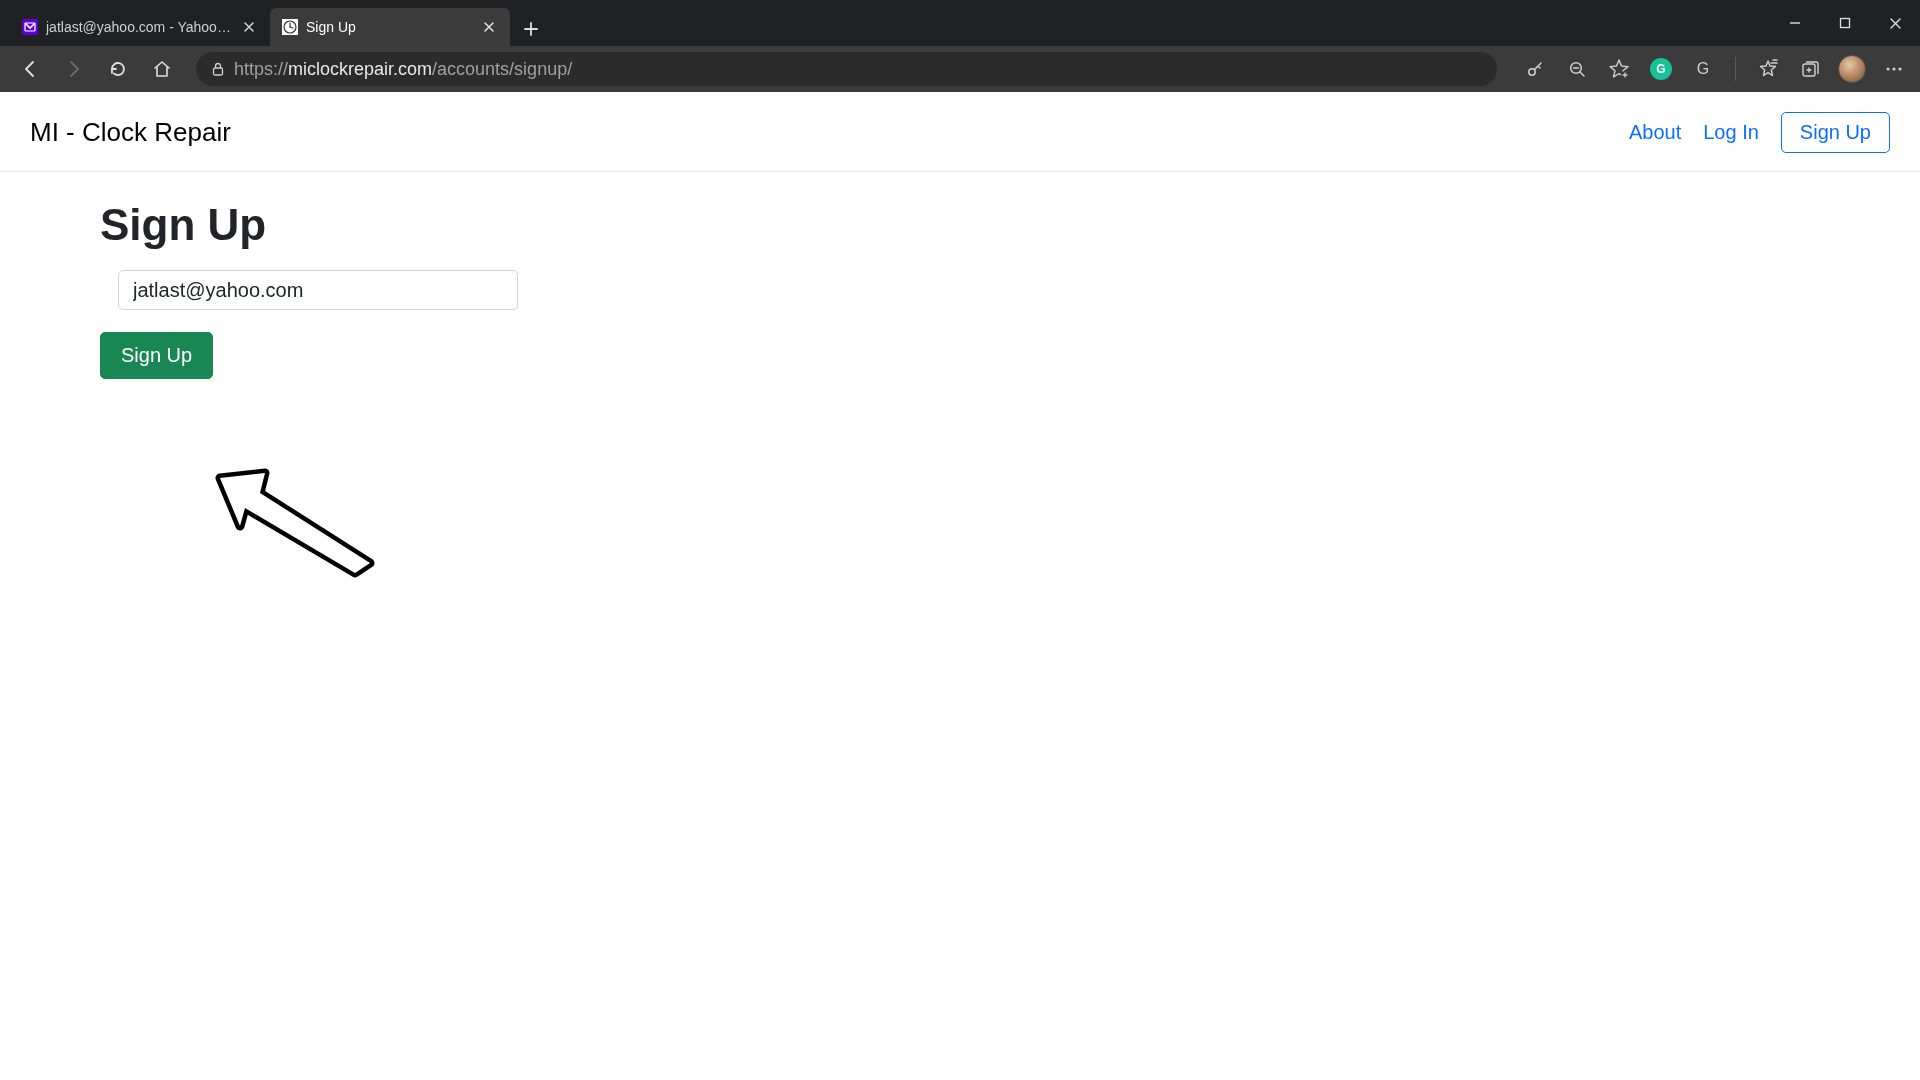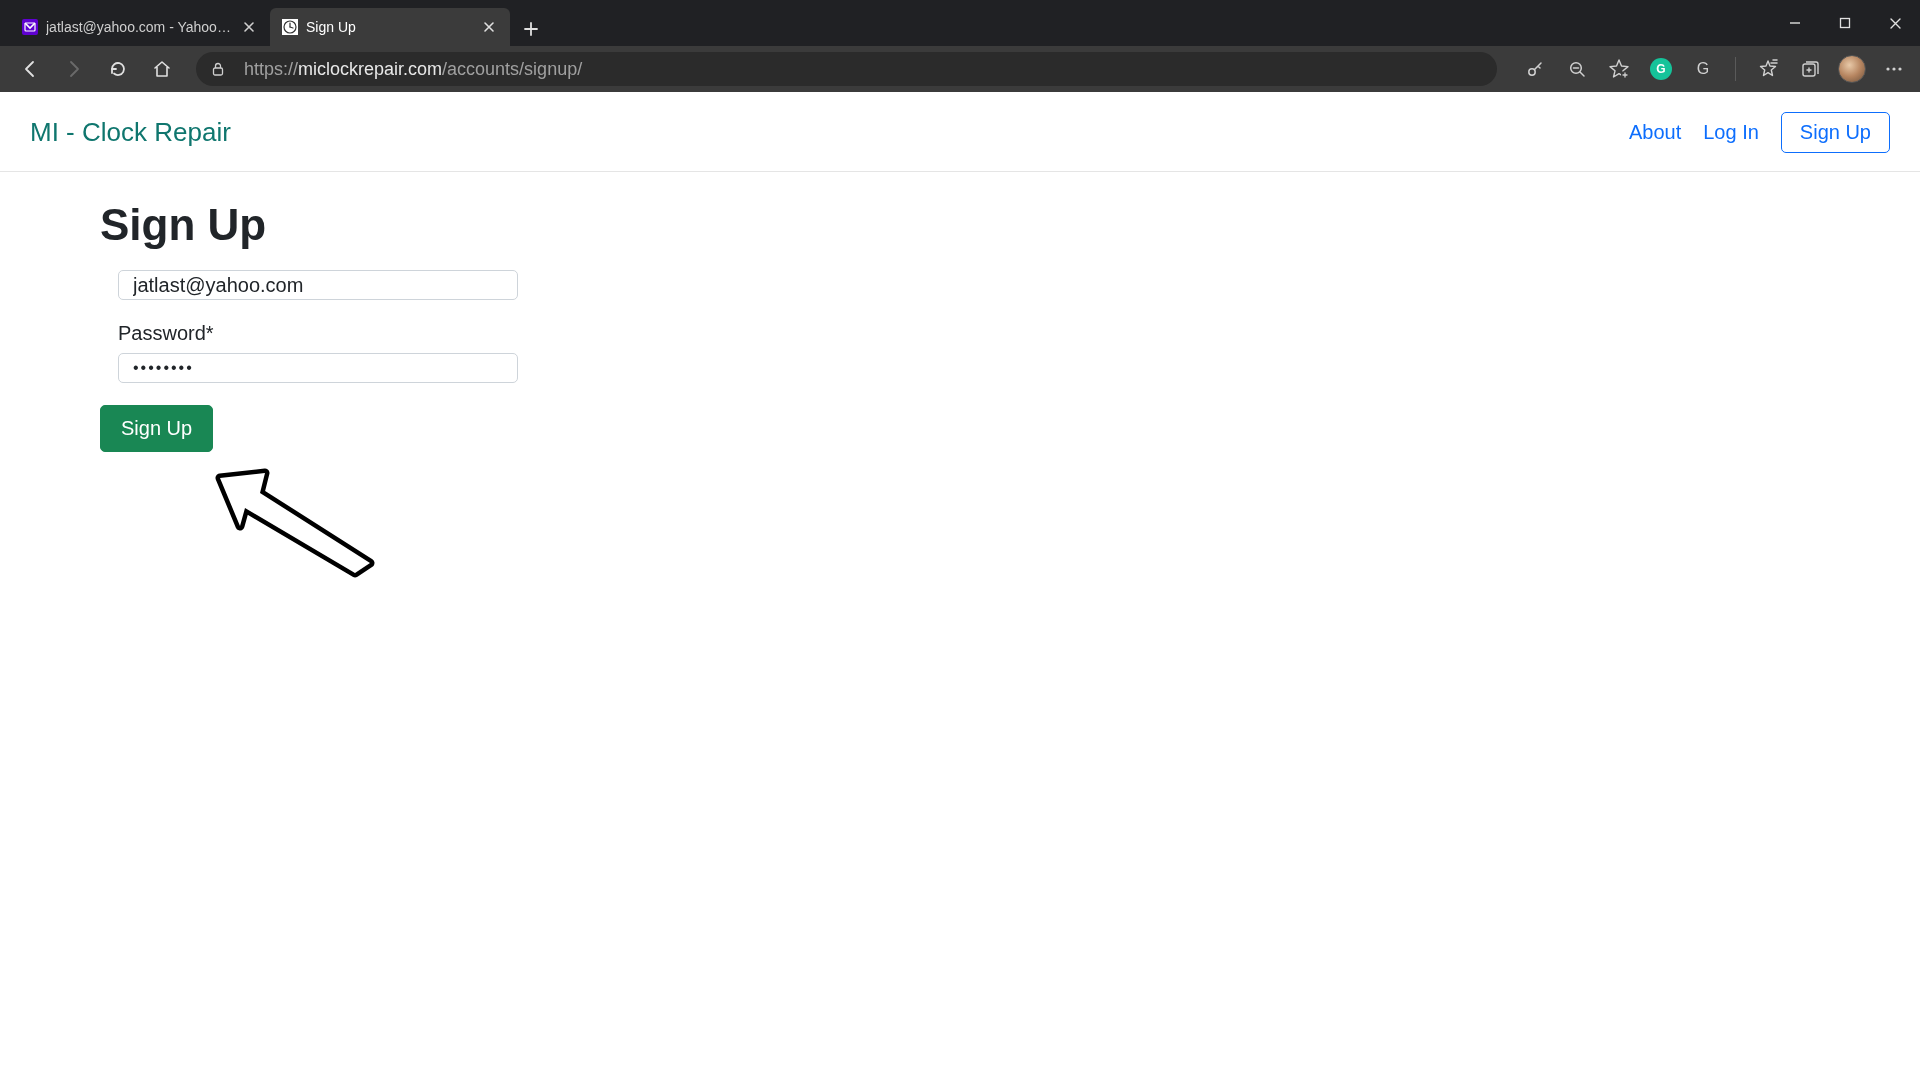--- a/index.html
+++ b/index.html
@@ -124,21 +124,21 @@
       color: #6a6a6a;
     }
     .address-bar {
       flex: 1;
       height: 34px;
       background: #2b2b2b;
       border-radius: 17px;
       display: flex;
       align-items: center;
       padding: 0 14px;
-      gap: 18px;
+      gap: 8px;
       margin: 0 8px;
     }
     .lock-icon {
       color: #cfcfcf;
       display:flex;
       align-items:center;
     }
     .url-text {
       color: #e8e8e8;
       font-size: 18px;
@@ -189,21 +189,21 @@
       height: calc(1080px - 92px);
     }
     .site-navbar {
       display: flex;
       align-items: center;
       justify-content: space-between;
       padding: 20px 30px 18px 30px;
       border-bottom: 1px solid #e5e5e5;
     }
     .brand {
-      color: #0f766e;
+      color: #000000;
       font-size: 26px;
       font-weight: 400;
     }
     .nav-links {
       display: flex;
       align-items: center;
       gap: 22px;
     }
     .nav-link {
       color: #0d6efd;
@@ -233,21 +233,21 @@
     }
     .form-label {
       display: block;
       font-size: 20px;
       margin-bottom: 8px;
       color: #212529;
       padding-left: 18px;
     }
     .form-control {
       width: 400px;
-      height: 30px;
+      height: 40px;
       border: 1px solid #ced4da;
       border-radius: 5px;
       padding: 0 14px;
       font-size: 20px;
       color: #212529;
       margin-left: 18px;
     }
     .dot-mask {
       letter-spacing: 2px;
       font-size: 16px;
@@ -429,26 +429,20 @@
     </div>
   </div>
 
   <div class="content">
     <h1 class="page-heading">Sign Up</h1>
 
     <div class="form-group">
       <input type="text" class="form-control" value="jatlast@yahoo.com" style="">
     </div>
 
-    <div class="form-group">
-      <label class="form-label">Password*</label>
-      <div class="form-control dot-mask">
-        <span>••••••••</span>
-      </div>
-    </div>
 
     <button class="submit-btn">Sign Up</button>
 
     <div class="annotation-arrow">
       <svg width="170" height="110" viewBox="0 0 170 110">
         <g transform="rotate(0)">
           <path d="M 10 10 L 55 5 L 50 25 L 160 95 L 145 105 L 35 40 L 30 58 Z" fill="#ffffff" stroke="#000" stroke-width="9" stroke-linejoin="round"></path>
           <path d="M 10 10 L 55 5 L 50 25 L 160 95 L 145 105 L 35 40 L 30 58 Z" fill="#ffffff"></path>
         </g>
       </svg>

